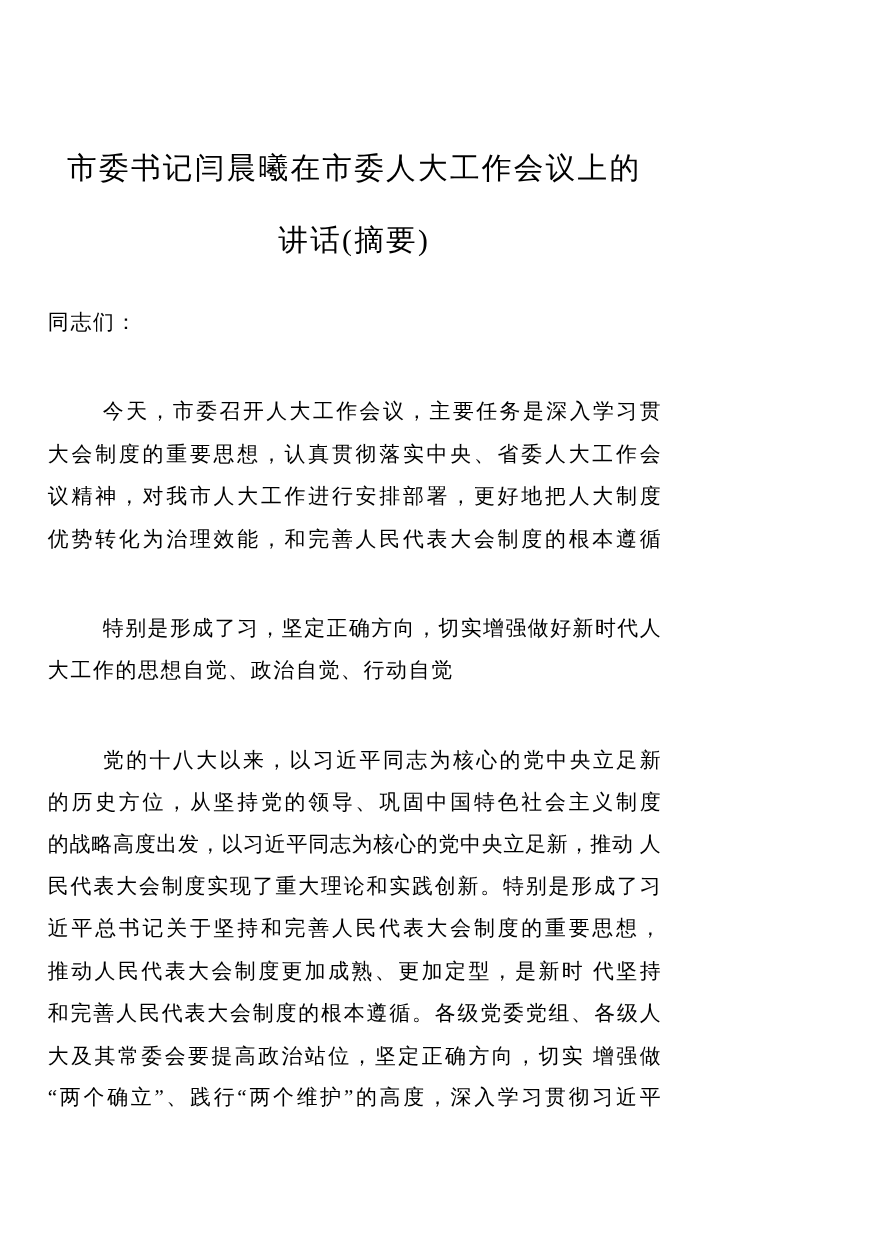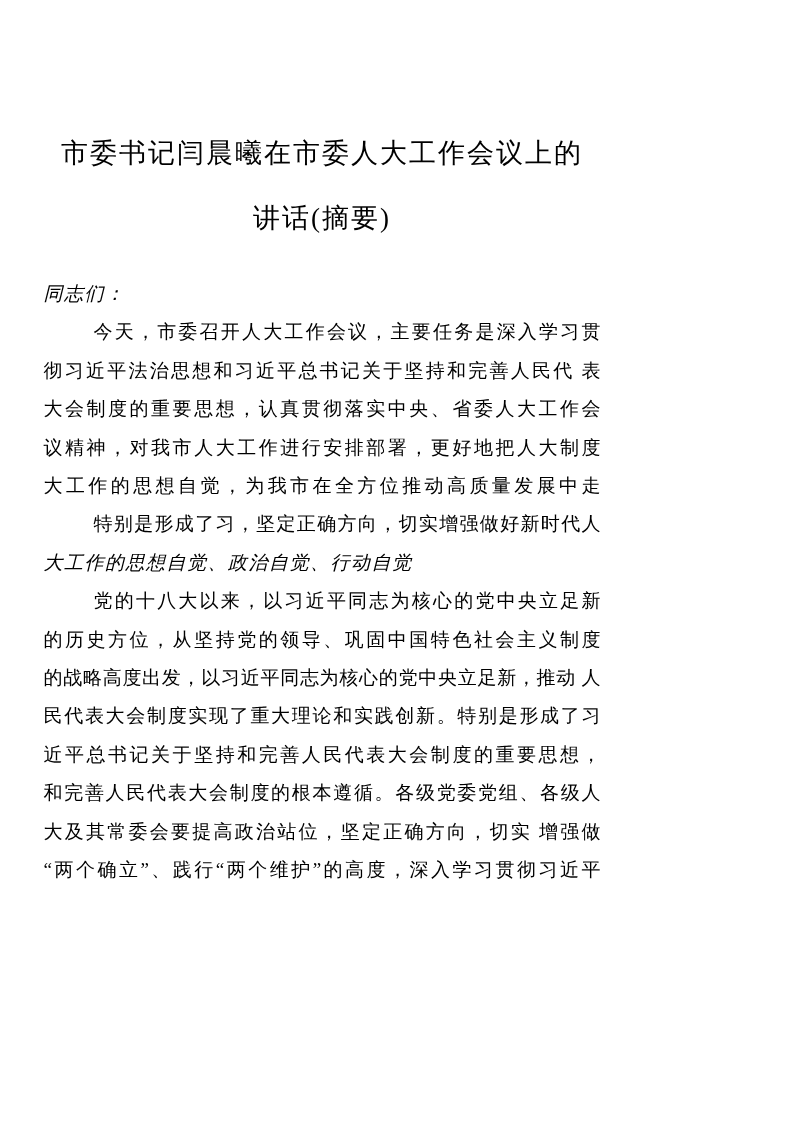--- a/index.html
+++ b/index.html
@@ -40,50 +40,50 @@
   .line {
     text-align: justify;
     text-align-last: justify;
     text-justify: distribute;
     white-space: pre-wrap;
   }
   .line.last {
     text-align: left;
     text-align-last: left;
     letter-spacing: 1.5px;
-    font-style: italic;
   }
   .line.indent {
     text-indent: 50px;
+    margin-top: 43px;
   }
 </style>
 </head>
 <body>
 
 <div class="page">
   <div class="content">
 
     <div class="doc-title">
       <div class="title-line">市委书记闫晨曦在市委人大工作会议上的</div>
       <div class="title-line">讲话(摘要)</div>
     </div>
 
     <div class="doc-body">
       <div class="line last">同志们：</div>
       <div class="line indent">今天，市委召开人大工作会议，主要任务是深入学习贯</div>
-      <div class="line">彻习近平法治思想和习近平总书记关于坚持和完善人民代 表</div>
       <div class="line">大会制度的重要思想，认真贯彻落实中央、省委人大工作会</div>
       <div class="line">议精神，对我市人大工作进行安排部署，更好地把人大制度</div>
-      <div class="line">大工作的思想自觉，为我市在全方位推动高质量发展中走</div>
+      <div class="line">优势转化为治理效能，和完善人民代表大会制度的根本遵循</div>
       <div class="line indent">特别是形成了习，坚定正确方向，切实增强做好新时代人</div>
       <div class="line last">大工作的思想自觉、政治自觉、行动自觉</div>
       <div class="line indent">党的十八大以来，以习近平同志为核心的党中央立足新</div>
       <div class="line">的历史方位，从坚持党的领导、巩固中国特色社会主义制度</div>
       <div class="line">的战略高度出发，以习近平同志为核心的党中央立足新，推动 人</div>
       <div class="line">民代表大会制度实现了重大理论和实践创新。特别是形成了习</div>
       <div class="line">近平总书记关于坚持和完善人民代表大会制度的重要思想，</div>
+      <div class="line">推动人民代表大会制度更加成熟、更加定型，是新时 代坚持</div>
       <div class="line">和完善人民代表大会制度的根本遵循。各级党委党组、各级人</div>
       <div class="line">大及其常委会要提高政治站位，坚定正确方向，切实 增强做</div>
       <div class="line">“两个确立”、践行“两个维护”的高度，深入学习贯彻习近平</div>
     </div>
 
   </div>
 </div>
 
 </body></html>

